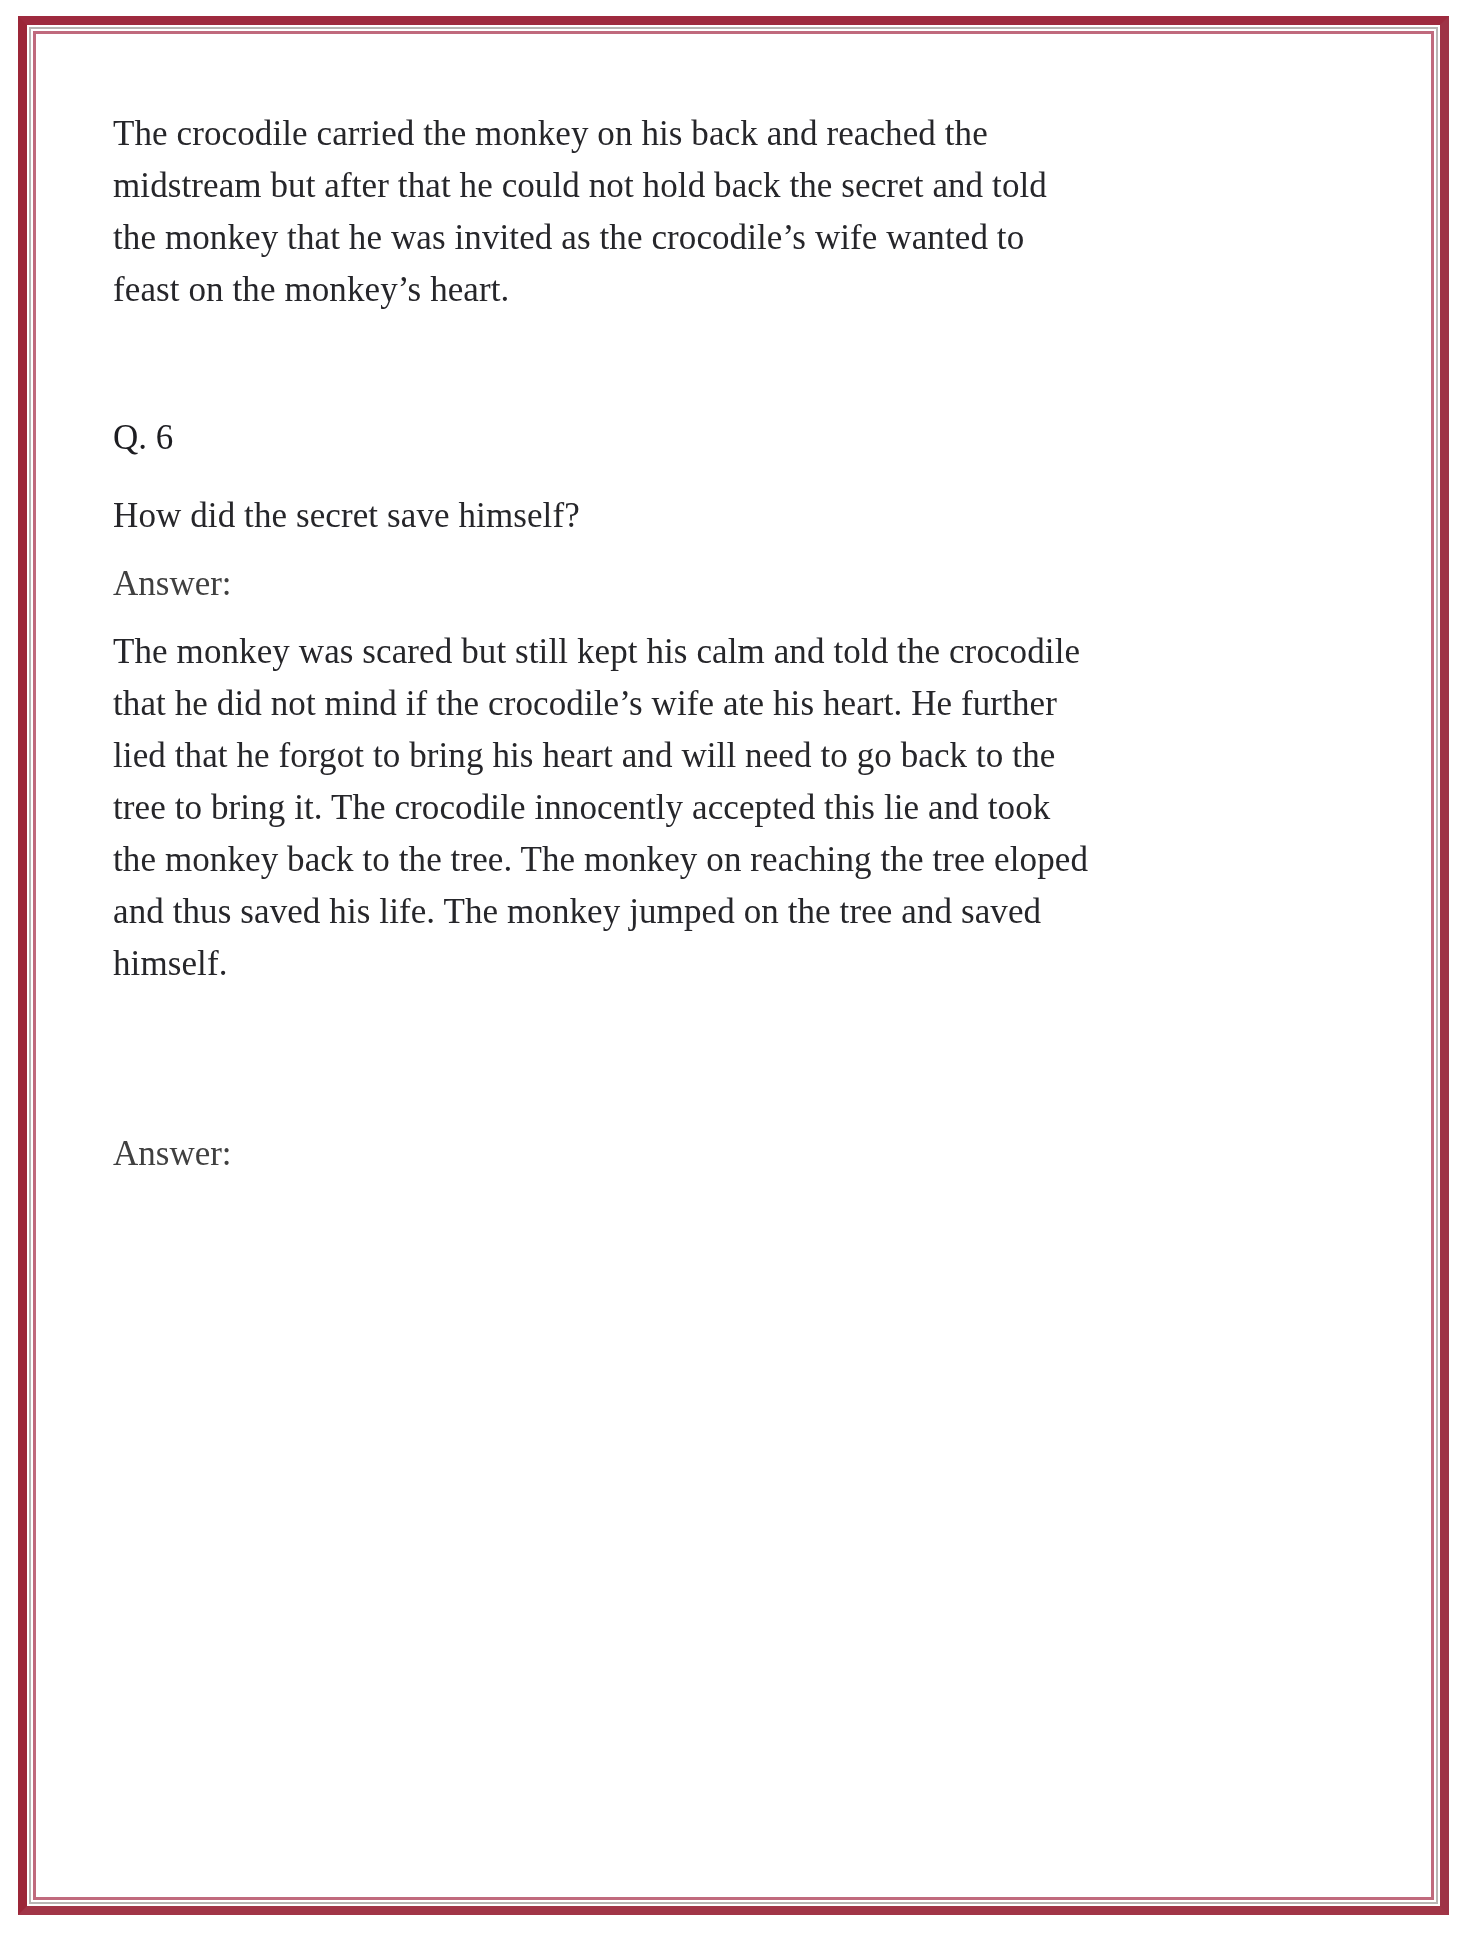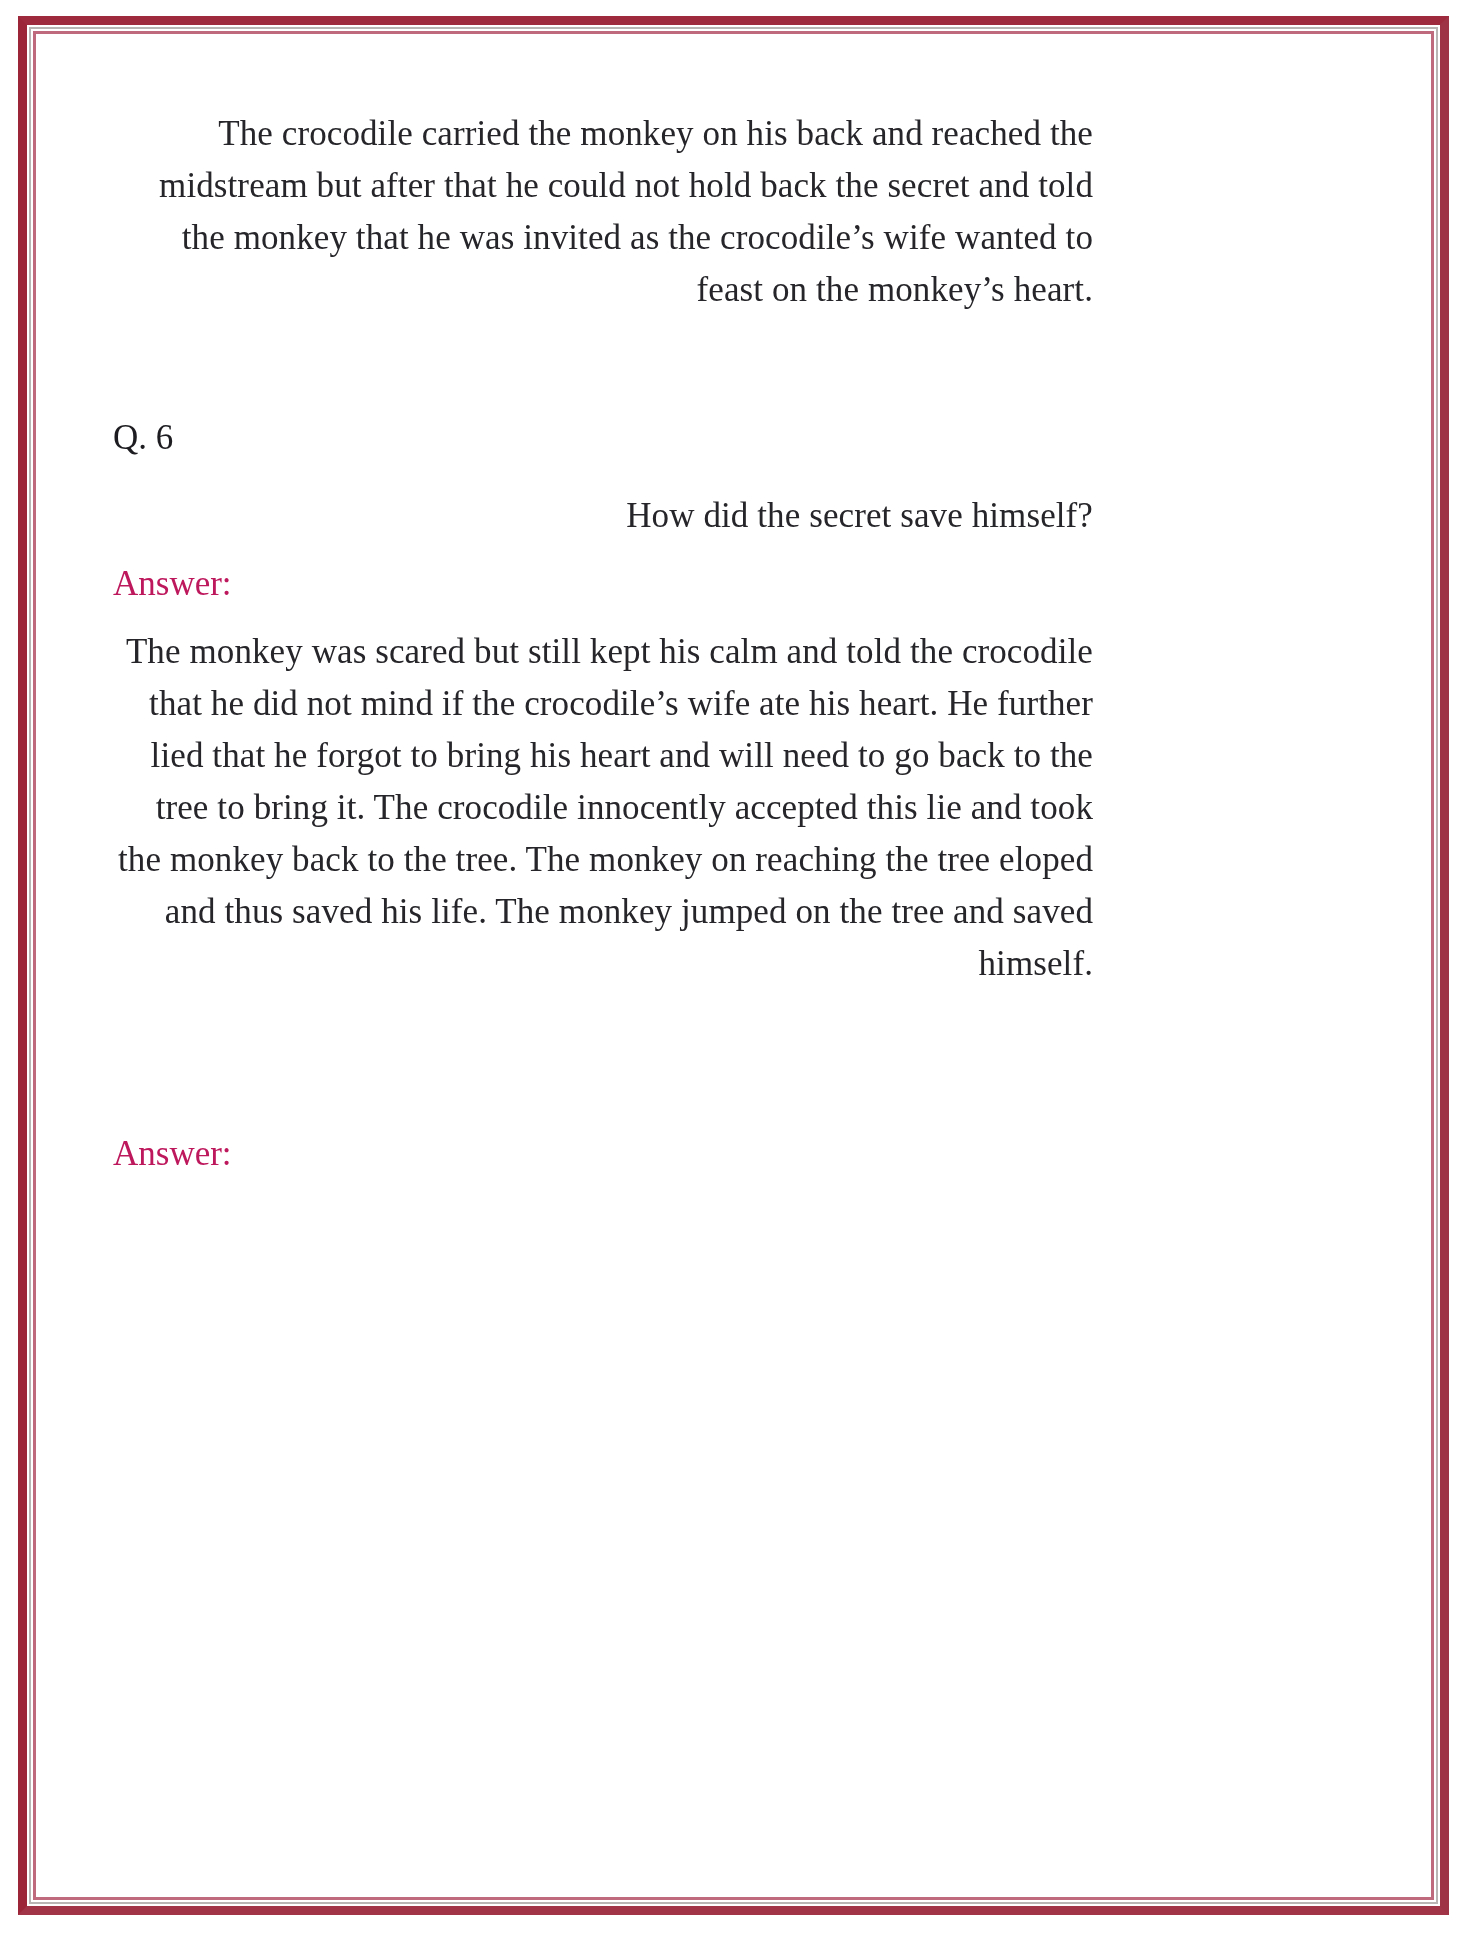--- a/index.html
+++ b/index.html
@@ -66,37 +66,37 @@
     left: 113px;
     top: 108px;
     width: 980px;
   }
 
   .para {
     margin: 0;
     font-size: 35px;
     line-height: 52px;
     color: #26262a;
-    text-align: right;
+    text-align: left;
     letter-spacing: 0.1px;
   }
 
   .q-heading {
     margin: 0;
     font-size: 35px;
     line-height: 52px;
     font-weight: normal;
     color: #1d1d21;
   }
 
   .label {
     margin: 0;
     font-size: 35px;
     line-height: 52px;
-    color: #be185d;
+    color: #404040;
   }
 
   
   .gap-xl { height: 96px; }
   .gap-md { height: 26px; }
   .gap-sm { height: 16px; }
   .gap-xs { height: 8px; }
 
   .block { margin: 0; padding: 0; }
 </style>

